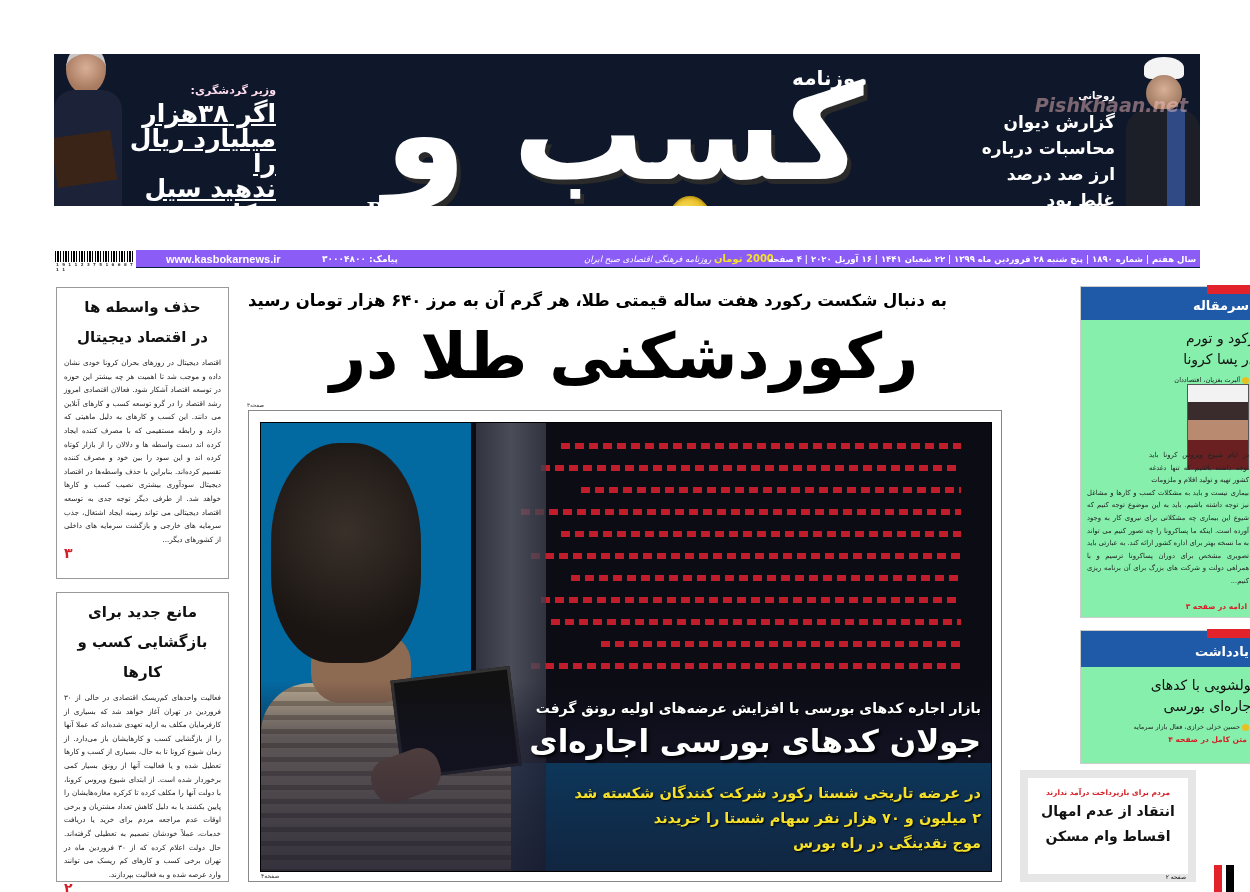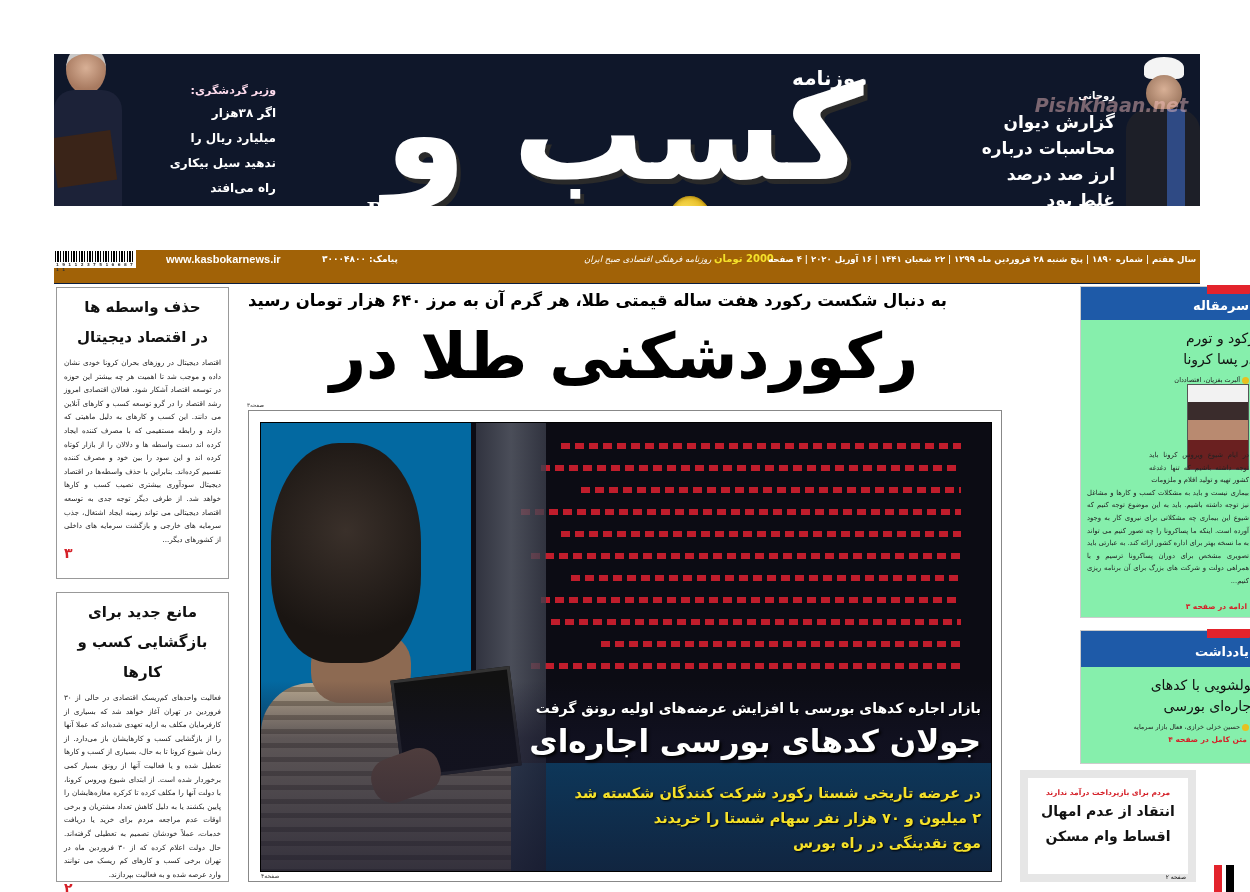--- a/index.html
+++ b/index.html
@@ -8,41 +8,41 @@
 
     
     .masthead { position: absolute; left: 54px; top: 54px; width: 1146px; height: 152px; background: #0f172a; overflow: hidden; }
     .photo-left { position: absolute; left: 0; top: -10px; width: 68px; height: 206px; }
     .photo-right { position: absolute; right: 0; top: -5px; width: 78px; height: 201px; }
     .person-head { position: absolute; border-radius: 50%; }
     .person-body { position: absolute; }
 
     .lead-left { position: absolute; left: 72px; top: 30px; width: 150px; text-align: right; color: #fff; }
     .lead-left .kicker { font-size: 11px; font-weight: bold; margin-bottom: 4px; color: #fde; }
-    .lead-left .title { font-size: 12px; font-weight: bold; line-height: 25px; }
+    .lead-left .title { font-size: 25px; font-weight: bold; line-height: 25px; text-decoration: underline; }
     .lead-left .page { font-size: 8px; font-weight: bold; margin-top: 12px; color: #fff; }
 
     .lead-right { position: absolute; right: 85px; top: 36px; width: 140px; text-align: right; color: #fff; }
     .lead-right .kicker { font-size: 10px; font-weight: bold; margin-bottom: 8px; }
     .lead-right .title { font-size: 17px; font-weight: bold; line-height: 26px; }
     .lead-right .page { font-size: 8px; font-weight: bold; margin-top: 10px; }
 
     .watermark { position: absolute; right: 12px; top: 40px; font-family: "DejaVu Sans", sans-serif; font-weight: bold; font-style: italic; font-size: 19px; color: rgba(255,200,200,0.45); direction: ltr; }
 
     .logo-daily { position: absolute; left: 738px; top: 12px; font-size: 20px; font-weight: bold; color: #fff; }
     .logo-main { position: absolute; left: 250px; top: 4px; width: 640px; height: 150px; font-family: "DejaVu Sans", sans-serif; font-weight: bold; font-size: 132px; line-height: 150px; color: #fff; text-shadow: 4px 5px 0 #2a2a2a; text-align: center; letter-spacing: -6px; }
     .logo-en { position: absolute; left: 313px; top: 142px; font-family: "Liberation Serif", serif; font-weight: bold; font-size: 26px; color: #fff; direction: ltr; }
     .coin { position: absolute; left: 614px; top: 142px; width: 44px; height: 54px; border-radius: 50%; background: radial-gradient(circle at 40% 35%, #ffe86a, #e0b010 60%, #b58600); box-shadow: inset 0 0 4px #8a6400; }
     .social { position: absolute; left: 664px; top: 164px; direction: ltr; text-align: right; font-family: "Liberation Serif", serif; font-size: 7px; color: #fff; font-weight: bold; line-height: 13px; }
     .social .ico { display: inline-block; width: 8px; height: 8px; border-radius: 50%; vertical-align: middle; margin-right: 3px; }
     .social .tg { background: #35a6de; }
     .social .ig { background: linear-gradient(45deg, #f9a03f, #d8307a, #8a3ab9); border-radius: 2px; }
 
     
-    .infobar { position: absolute; left: 54px; top: 250px; width: 1146px; height: 34px; background: #a16207; border-bottom: 1px solid #0a1e40; color: #fff; font-size: 8.5px; font-weight: bold; line-height: 18px; }
+    .infobar { position: absolute; left: 54px; top: 250px; width: 1146px; height: 18px; background: #8b5cf6; border-bottom: 1px solid #0a1e40; color: #fff; font-size: 8.5px; font-weight: bold; line-height: 18px; }
     .barcode { position: absolute; left: 0; top: 0; width: 82px; height: 18px; background: #fff; direction: ltr; }
     .barcode .bars { position: absolute; left: 1px; top: 1px; width: 80px; height: 11px; background: repeating-linear-gradient(90deg, #000 0 1px, #fff 1px 2px, #000 2px 4px, #fff 4px 5px, #000 5px 6px, #fff 6px 8px); }
     .barcode .digits { position: absolute; left: 2px; top: 12px; font-size: 4px; line-height: 5px; color: #333; letter-spacing: 1px; }
     .infobar .website { position: absolute; left: 112px; top: 0; direction: ltr; font-family: "Liberation Sans", sans-serif; font-size: 11px; color: #fff; }
     .infobar .sms { position: absolute; left: 268px; top: 0; font-size: 9px; }
     .infobar .tagline { position: absolute; left: 530px; top: 0; font-family: "DejaVu Serif", serif; font-style: italic; font-weight: normal; font-size: 8.5px; }
     .infobar .price { position: absolute; left: 660px; top: 0; color: #f5e12a; font-size: 10px; }
     .infobar .meta { position: absolute; right: 4px; top: 0; font-size: 8.5px; }
 
     

